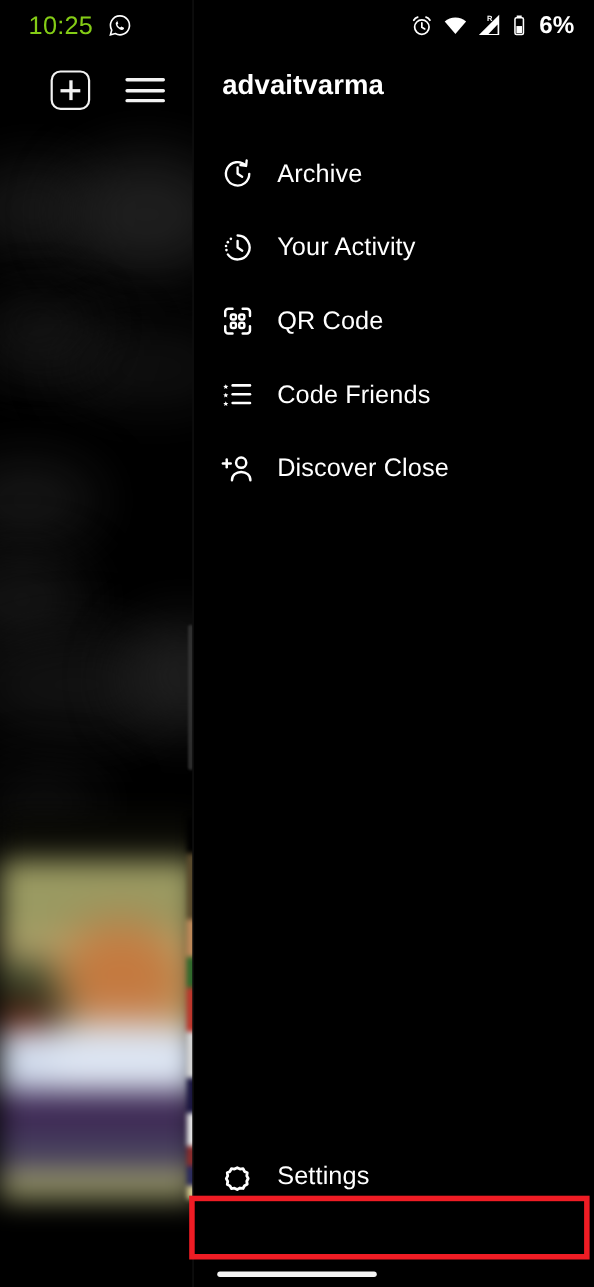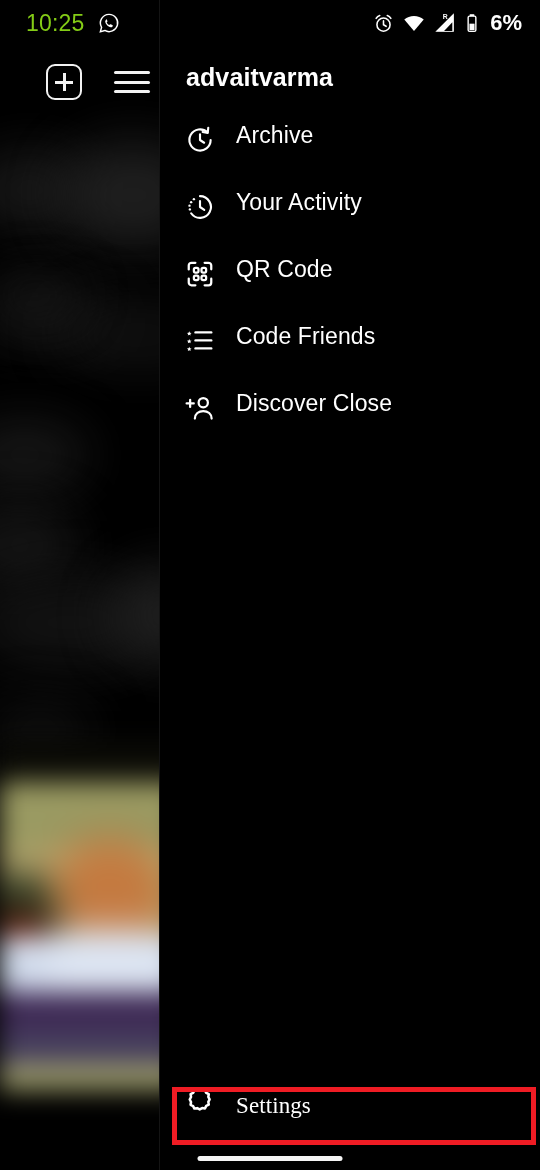--- a/index.html
+++ b/index.html
@@ -99,59 +99,58 @@
   .burger span {
     position:absolute; left:0; width:36px; height:3.2px;
     background:#f2f2f2; border-radius:2px;
   }
   .burger span:nth-child(1){ top:2px; }
   .burger span:nth-child(2){ top:11.5px; }
   .burger span:nth-child(3){ top:21px; }
 
   
   .drawer {
-    position:absolute; right:16px; top:0;
+    position:absolute; right:0; top:0;
     width:365px; height:1170px;
     background:#000;
     z-index:20;
     border-left:1px solid #141414;
   }
   .drawer-title {
     position:absolute; left:26px; top:63px;
     color:#fff; font-size:25px; font-weight:bold;
     letter-spacing:.1px;
   }
   .menu {
     position:absolute; left:0; top:124px;
     width:365px;
   }
   .menu-item {
-    display:flex; 
+    display:flex; align-items:center;
     height:67px; padding-left:24px;
   }
   .menu-icon {
     width:32px; height:32px;
     display:flex; align-items:center; justify-content:center;
     flex:0 0 32px;
   }
   .menu-label {
     margin-left:20px;
     color:#fff; font-size:23px;
     line-height:1;
     letter-spacing:.1px;
   }
 
   
   .settings-row {
     position:absolute; left:0; bottom:53px;
     width:365px; height:60px;
-    display:flex; align-items:flex-end;
+    display:flex; align-items:flex-start;
     padding-left:24px;
     z-index:22;
-    font-family:Liberation Serif, serif;
   }
   .highlight-box {
     position:absolute; left:172px; top:1087px;
     width:364px; height:58px;
     border:5px solid #ef1c24;
     z-index:50;
     pointer-events:none;
   }
 
   

